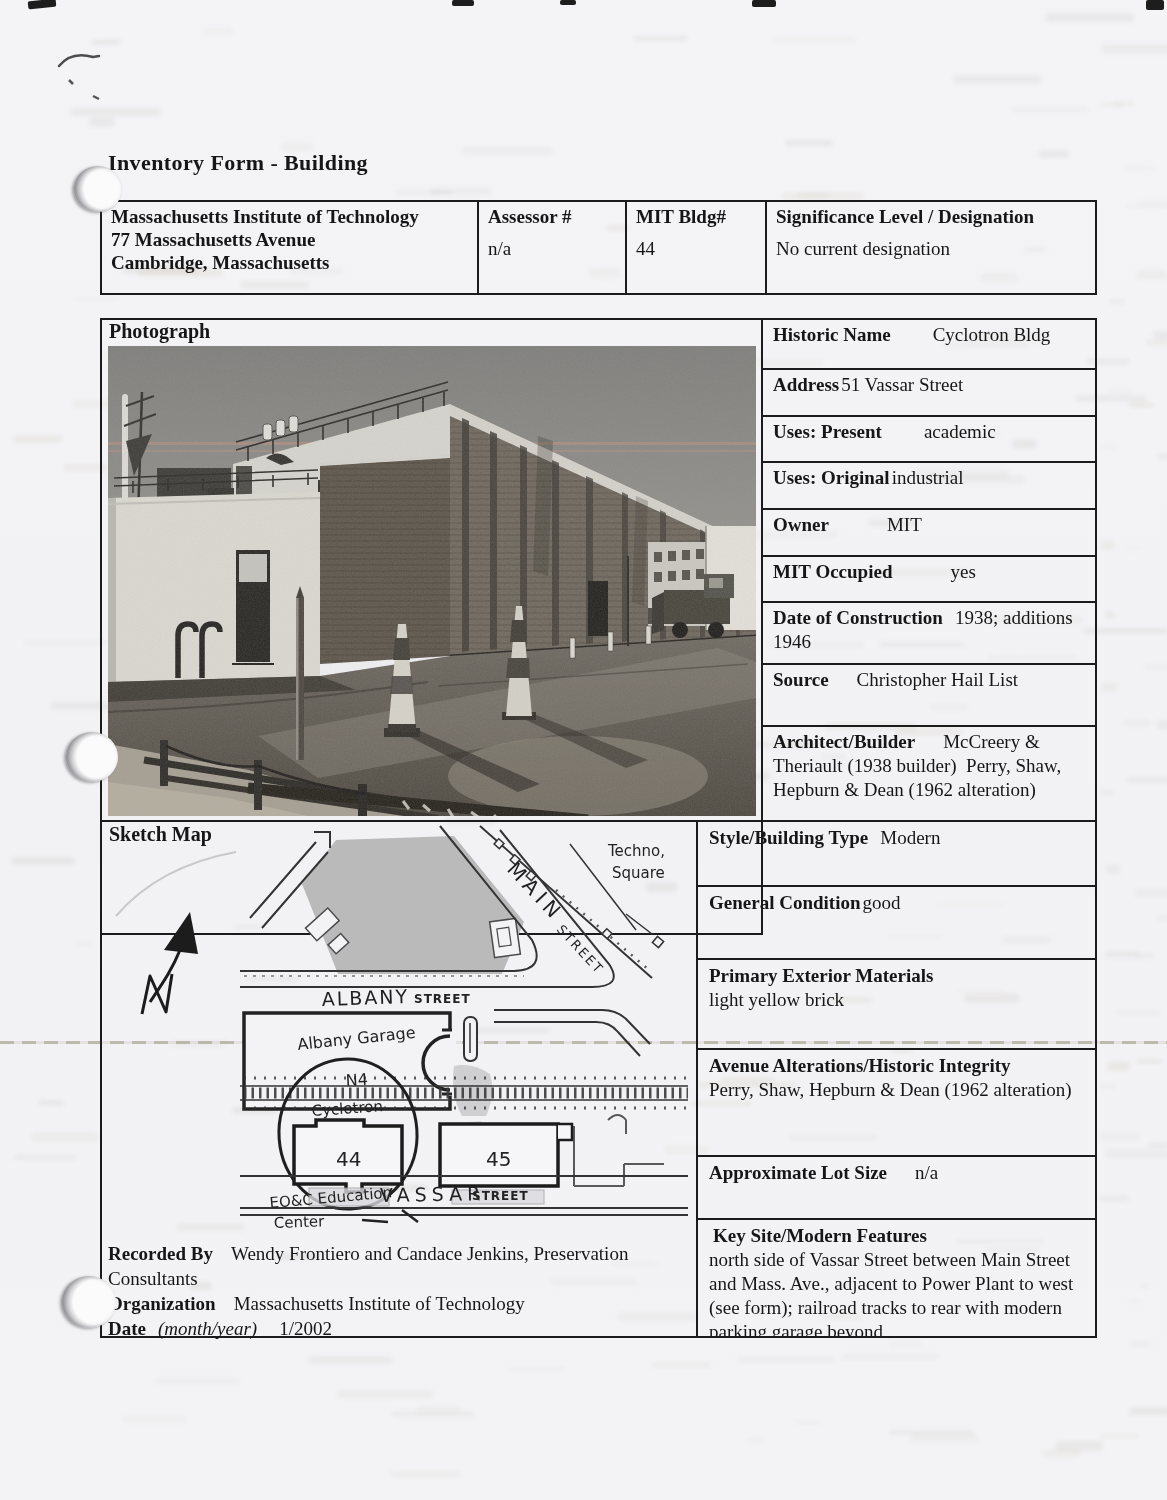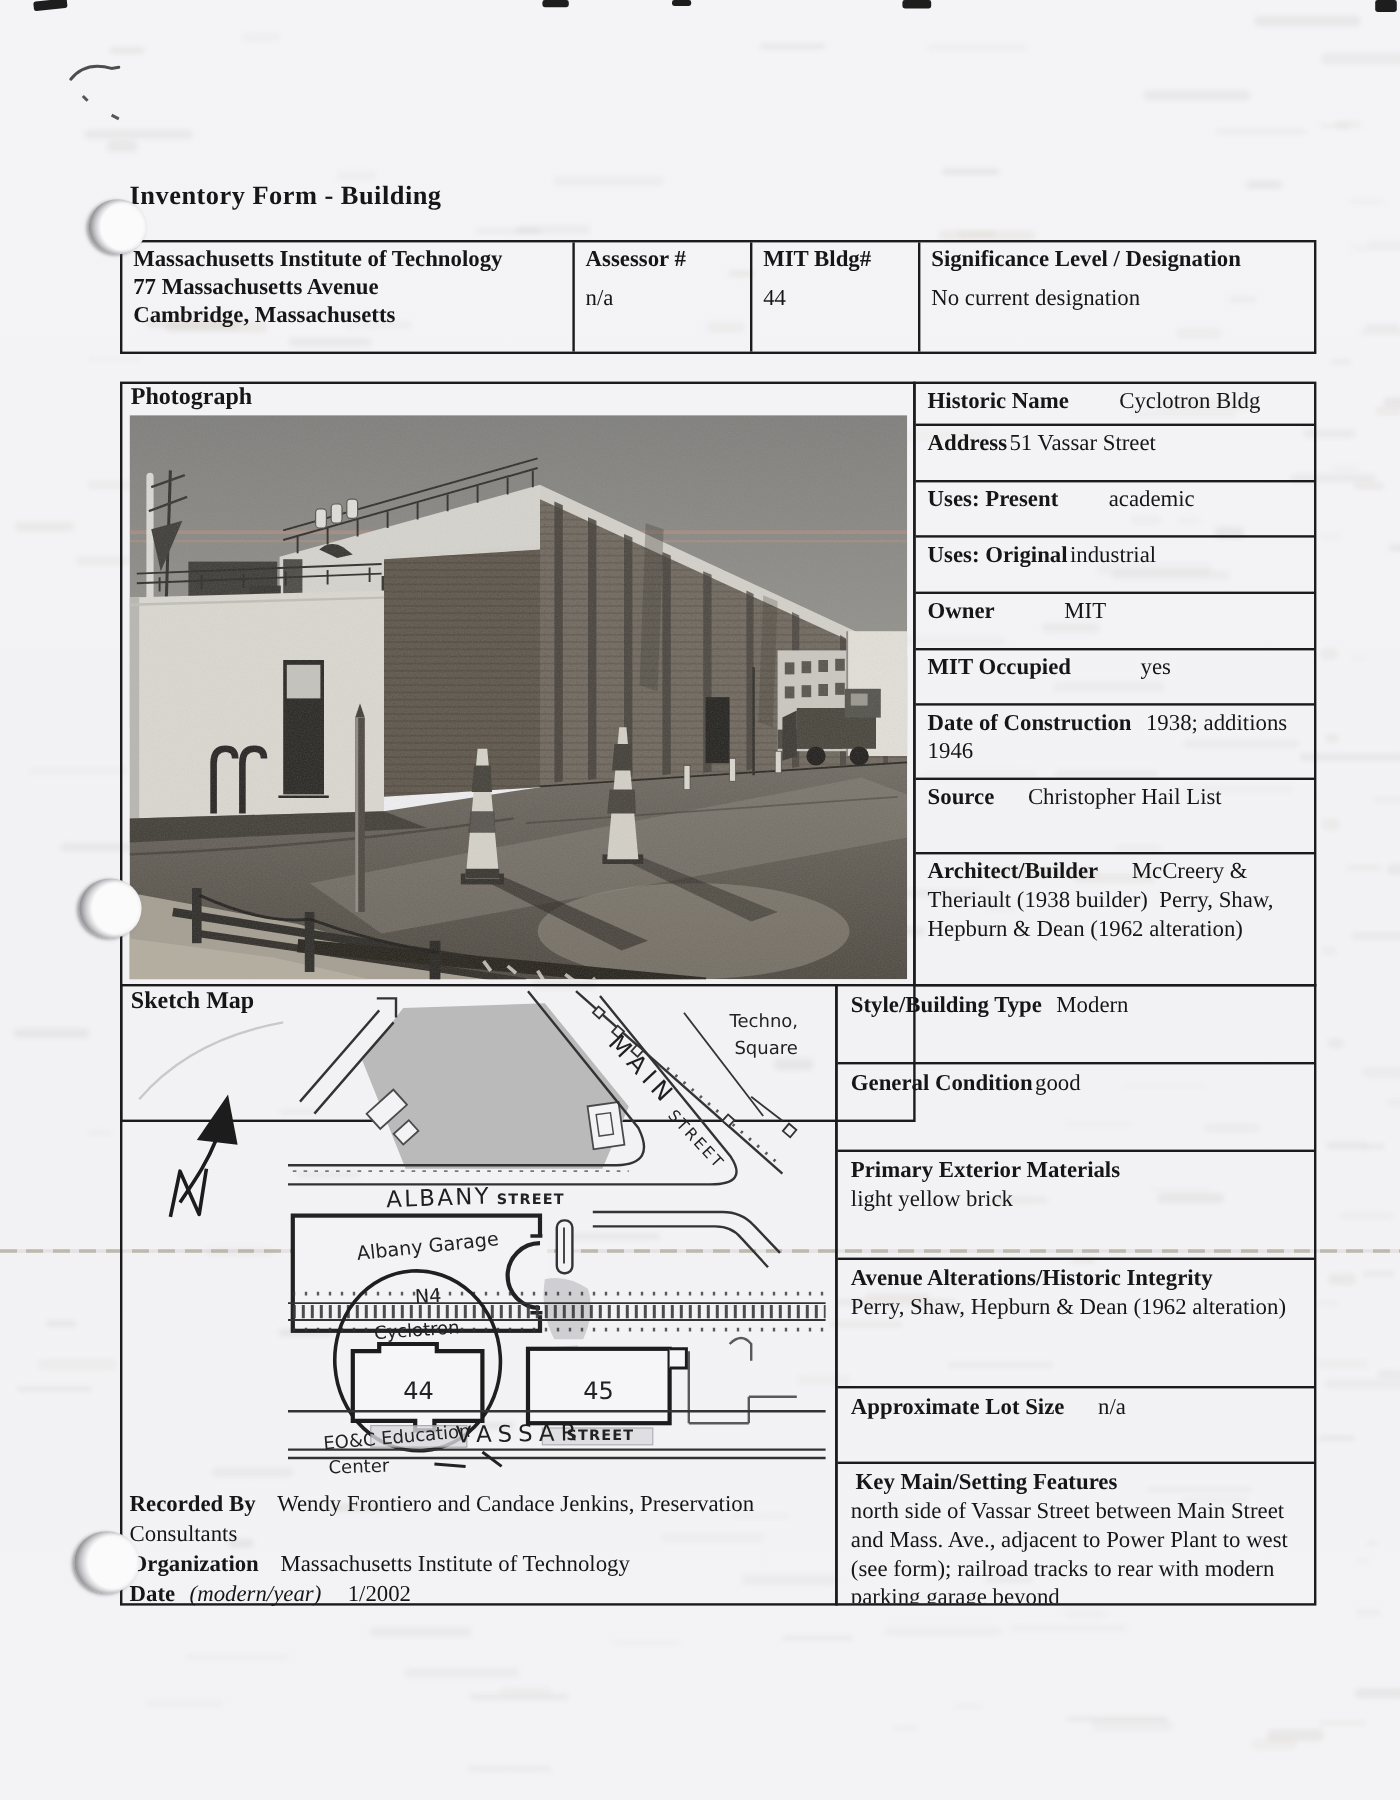--- a/index.html
+++ b/index.html
@@ -439,21 +439,21 @@
       <polygon points="544,252 556,246 556,284 544,288" fill="#393631"></polygon>
       <rect x="462" y="292" width="5" height="20" fill="#dcd9d1" stroke="#3a3733" stroke-width=".5"></rect>
       <rect x="500" y="286" width="5" height="19" fill="#dcd9d1" stroke="#3a3733" stroke-width=".5"></rect>
       <rect x="538" y="280" width="5" height="18" fill="#dcd9d1" stroke="#3a3733" stroke-width=".5"></rect>
     </g>
     <rect x="0" y="0" width="648" height="470" filter="url(#grainF)"></rect>
   </svg>
 </div>
 
 <div id="fields-upper" class="cell">
-  <div class="frow g-l" style="height:33px"><b class="lbl">Historic Name</b><span class="val">Cyclotron Bldg</span></div>
+  <div class="frow g-l" style="height:48px"><b class="lbl">Historic Name</b><span class="val">Cyclotron Bldg</span></div>
   <div class="frow g-s" style="height:47px"><b class="lbl">Address</b><span class="val">51 Vassar Street</span></div>
   <div class="frow g-l" style="height:46px"><b class="lbl">Uses: Present</b><span class="val">academic</span></div>
   <div class="frow g-s" style="height:47px"><b class="lbl">Uses: Original</b><span class="val">industrial</span></div>
   <div class="frow g-xl" style="height:47px"><b class="lbl">Owner</b><span class="val">MIT</span></div>
   <div class="frow g-xl" style="height:46px"><b class="lbl">MIT Occupied</b><span class="val">yes</span></div>
   <div class="frow g-xs" style="height:62px"><b class="lbl">Date of Construction</b><span class="val">1938; additions 1946</span></div>
   <div class="frow g-m" style="height:62px"><b class="lbl">Source</b><span class="val">Christopher Hail List</span></div>
   <div class="frow g-m" style="height:113px"><b class="lbl">Architect/Builder</b><span class="val">McCreery &amp; Theriault (1938 builder)  Perry, Shaw, Hepburn &amp; Dean (1962 alteration)</span></div>
 </div>
 
@@ -546,24 +546,24 @@
     <text x="382" y="342" font-size="20">45</text>
     <text x="0" y="0" transform="translate(276,378) rotate(-1)" font-size="19" letter-spacing="5" class="hand">VASSAR</text>
     <text x="368" y="376" font-size="12" class="smallcaps">STREET</text>
     <text x="0" y="0" transform="translate(166,384) rotate(-5)" font-size="15">EO&amp;C Education</text>
     <text x="0" y="0" transform="translate(170,404) rotate(-2)" font-size="15">Center</text>
   </svg>
   <div id="map-label">Sketch Map</div>
   <div id="recorded-block">
     <div><b class="lbl">Recorded By</b><span>Wendy Frontiero and Candace Jenkins, Preservation Consultants</span></div>
     <div><b class="lbl">Organization</b><span>Massachusetts Institute of Technology</span></div>
-    <div><b class="lbl" style="margin-right:12px;">Date</b><span class="ital">(modern/year)</span><span style="margin-left:22px;">1/2002</span></div>
+    <div><b class="lbl" style="margin-right:12px;">Date</b><span class="ital">(month/year)</span><span style="margin-left:22px;">1/2002</span></div>
   </div>
 </div>
 
 <div id="fields-lower" class="cell">
   <div class="frow g-xs" style="height:63px"><b class="lbl">Style/Building Type</b><span class="val">Modern</span></div>
   <div class="frow g-s" style="height:73px"><b class="lbl">General Condition</b><span class="val">good</span></div>
   <div class="frow" style="height:90px"><b class="lbl" style="display:block;">Primary Exterior Materials</b><span class="val">light yellow brick</span></div>
   <div class="frow" style="height:107px"><b class="lbl" style="display:block;">Avenue Alterations/Historic Integrity</b><span class="val">Perry, Shaw, Hepburn &amp; Dean (1962 alteration)</span></div>
   <div class="frow g-m" style="height:63px"><b class="lbl">Approximate Lot Size</b><span class="val">n/a</span></div>
-  <div class="frow" style="height:118px"><b class="lbl" style="display:block;padding-left:4px;">Key Main/Setting Features</b><span class="val">north side of Vassar Street between Main Street and Mass. Ave., adjacent to Power Plant to west (see form); railroad tracks to rear with modern parking garage beyond</span></div>
+  <div class="frow" style="height:118px"><b class="lbl" style="display:block;padding-left:4px;">Key Site/Modern Features</b><span class="val">north side of Vassar Street between Main Street and Mass. Ave., adjacent to Power Plant to west (see form); railroad tracks to rear with modern parking garage beyond</span></div>
 </div>
 
 </body></html>

